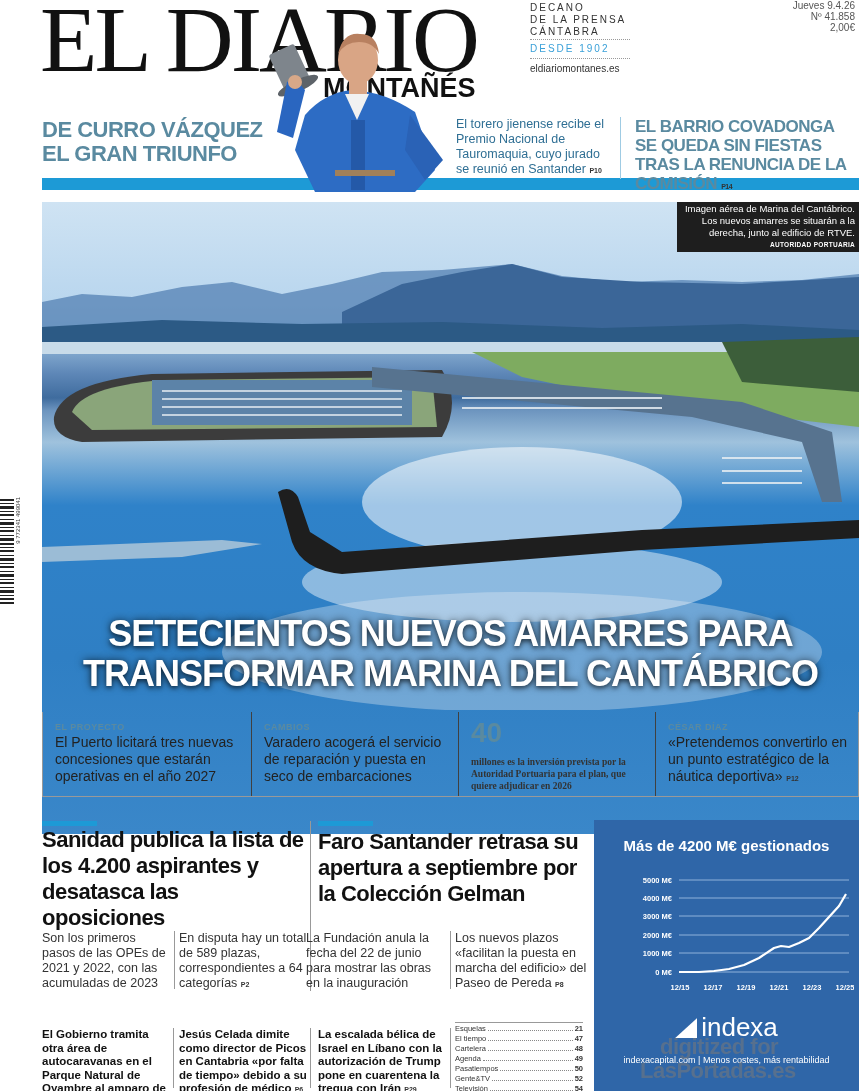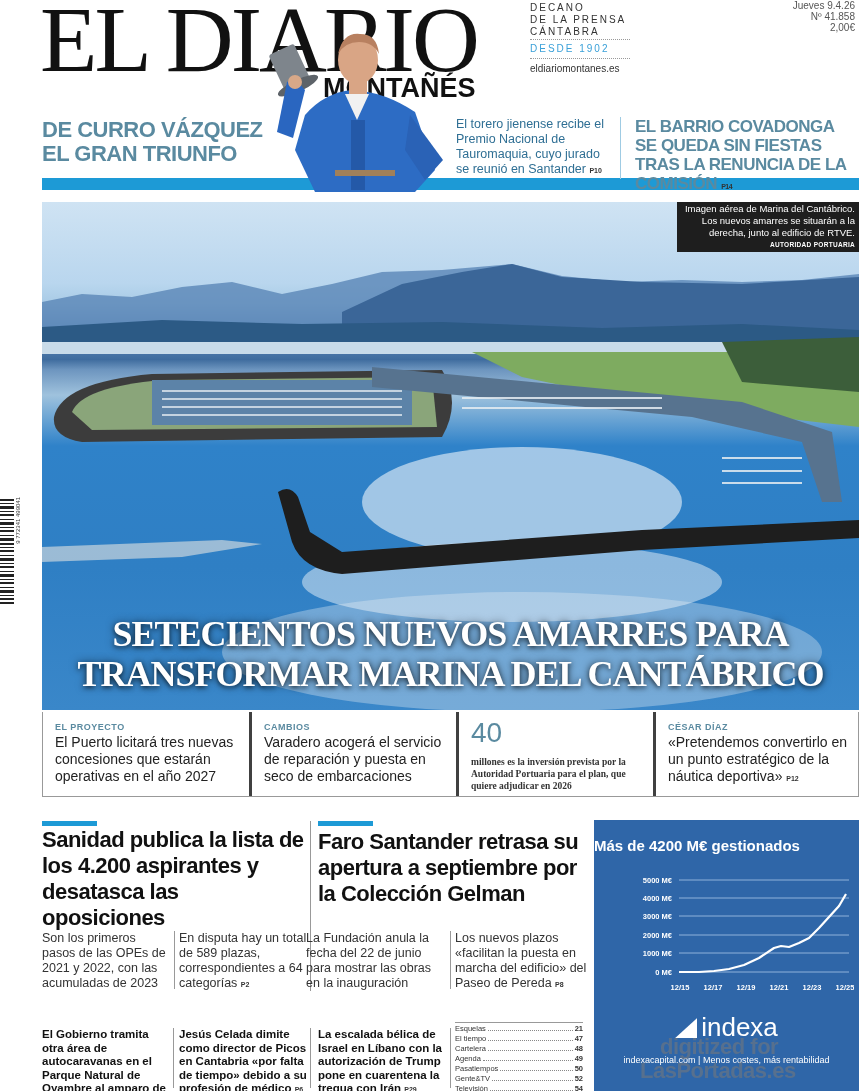--- a/index.html
+++ b/index.html
@@ -20,43 +20,43 @@
 
   
   .teaser-left { left: 42px; top: 118px; font-size: 22px; font-weight: bold; color: #5a8aa0; line-height: 24px; letter-spacing: -0.5px; font-stretch: condensed; }
   .teaser-mid { left: 456px; top: 117px; width: 160px; font-size: 12.5px; color: #2f6f94; line-height: 15px; }
   .teaser-right { left: 635px; top: 117px; width: 220px; font-size: 17px; font-weight: bold; color: #5a8aa0; line-height: 19px; letter-spacing: -0.5px; }
   .vline-top { left: 620px; top: 117px; width: 1px; height: 62px; background: #9fcbe3; }
   .page-ref { font-size: 7px; font-weight: bold; color: #333; }
   .top-bar { left: 42px; top: 178px; width: 817px; height: 12px; background: #1d9ad6; }
 
   
-  .hero { left: 42px; top: 202px; width: 817px; height: 508px; overflow: hidden; background: linear-gradient(#cfe3f3 0%, #b9d6ee 16%, #a8cbe6 20%, #5f88b8 27%, #3f6c9e 31%, #6d95bf 33%, #9fc2dd 38%, #2f82c9 48%, #2f7fc4 72%, #3a87c9 100%); }
+  .hero { left: 42px; top: 202px; width: 817px; height: 632px; overflow: hidden; background: linear-gradient(#cfe3f3 0%, #b9d6ee 16%, #a8cbe6 20%, #5f88b8 27%, #3f6c9e 31%, #6d95bf 33%, #9fc2dd 38%, #2f82c9 48%, #2f7fc4 72%, #3a87c9 100%); }
   .caption { right: 0px; top: 0px; background: #1e1e1e; color: #fff; font-size: 9.5px; line-height: 12px; text-align: right; padding: 1px 4px; width: 182px; }
   .caption-credit { font-size: 6.5px; font-weight: bold; letter-spacing: 0.3px; }
-  .hero-headline { left: 0; width: 100%; top: 412px; text-align: center; color: #fff; font-size: 36px; font-weight: bold; line-height: 40px; text-shadow: 0 0 8px rgba(0,0,0,.6), 0 2px 4px rgba(0,0,0,.5); letter-spacing: -1px; font-family: Liberation Serif, serif; }
+  .hero-headline { left: 0; width: 100%; top: 412px; text-align: center; color: #fff; font-size: 36px; font-weight: bold; line-height: 40px; text-shadow: 0 0 8px rgba(0,0,0,.6), 0 2px 4px rgba(0,0,0,.5); letter-spacing: -1px; }
 
   
   .info-row { left: 42px; top: 712px; width: 817px; height: 85px; border: 1px solid #999; border-top: none; display: flex; }
-  .info-box { position: relative; padding: 10px 10px 0 12px; border-right: 3px solid #404040; }
+  .info-box { position: relative; padding: 10px 10px 0 12px; border-right: 1px solid #404040; }
   .info-box:last-child { border-right: none; }
   .info-kicker { font-size: 9px; font-weight: bold; color: #5a8aa0; letter-spacing: 0.5px; margin-bottom: 2px; }
   .info-text { font-size: 14px; line-height: 17px; color: #222; }
-  .info-num { font-size: 28px; font-weight: normal; color: #5a8aa0; line-height: 26px; }
+  .info-num { font-size: 28px; font-weight: bold; color: #5a8aa0; line-height: 26px; }
   .info-small { font-family: "Liberation Serif", serif; font-size: 9.5px; font-weight: bold; line-height: 12px; color: #333; }
 
   
   .blue-tick { height: 5px; width: 55px; background: #1d9ad6; }
   .article-head { font-size: 22px; font-weight: bold; line-height: 26px; color: #111; letter-spacing: -0.5px; }
   .article-body { font-size: 12.5px; line-height: 15px; color: #333; }
   .vsep { width: 1px; background: #999; }
 
   
   .ad { left: 594px; top: 820px; width: 265px; height: 271px; background: #2f66a8; color: #fff; }
-  .ad-title { left: 0; width: 100%; top: 17px; font-size: 15px; font-weight: bold; }
+  .ad-title { left: 0; width: 100%; top: 17px; text-align: center; font-size: 15px; font-weight: bold; }
   .ad-logo { left: 0; width: 100%; top: 192px; text-align: center; font-size: 26px; font-weight: normal; }
   .ad-tag { left: 0; width: 100%; top: 235px; text-align: center; font-size: 9px; }
 
   
   .brief { font-size: 11.5px; font-weight: bold; line-height: 13.5px; color: #111; }
 
   
   .index { left: 455px; top: 1022px; width: 128px; font-size: 7.5px; line-height: 10px; color: #333; border-top: 1px solid #999; padding-top: 1px; }
   .index-row { display: flex; justify-content: space-between; }
   .index-row .dots { flex: 1; border-bottom: 1px dotted #888; margin: 0 2px 3px; }

